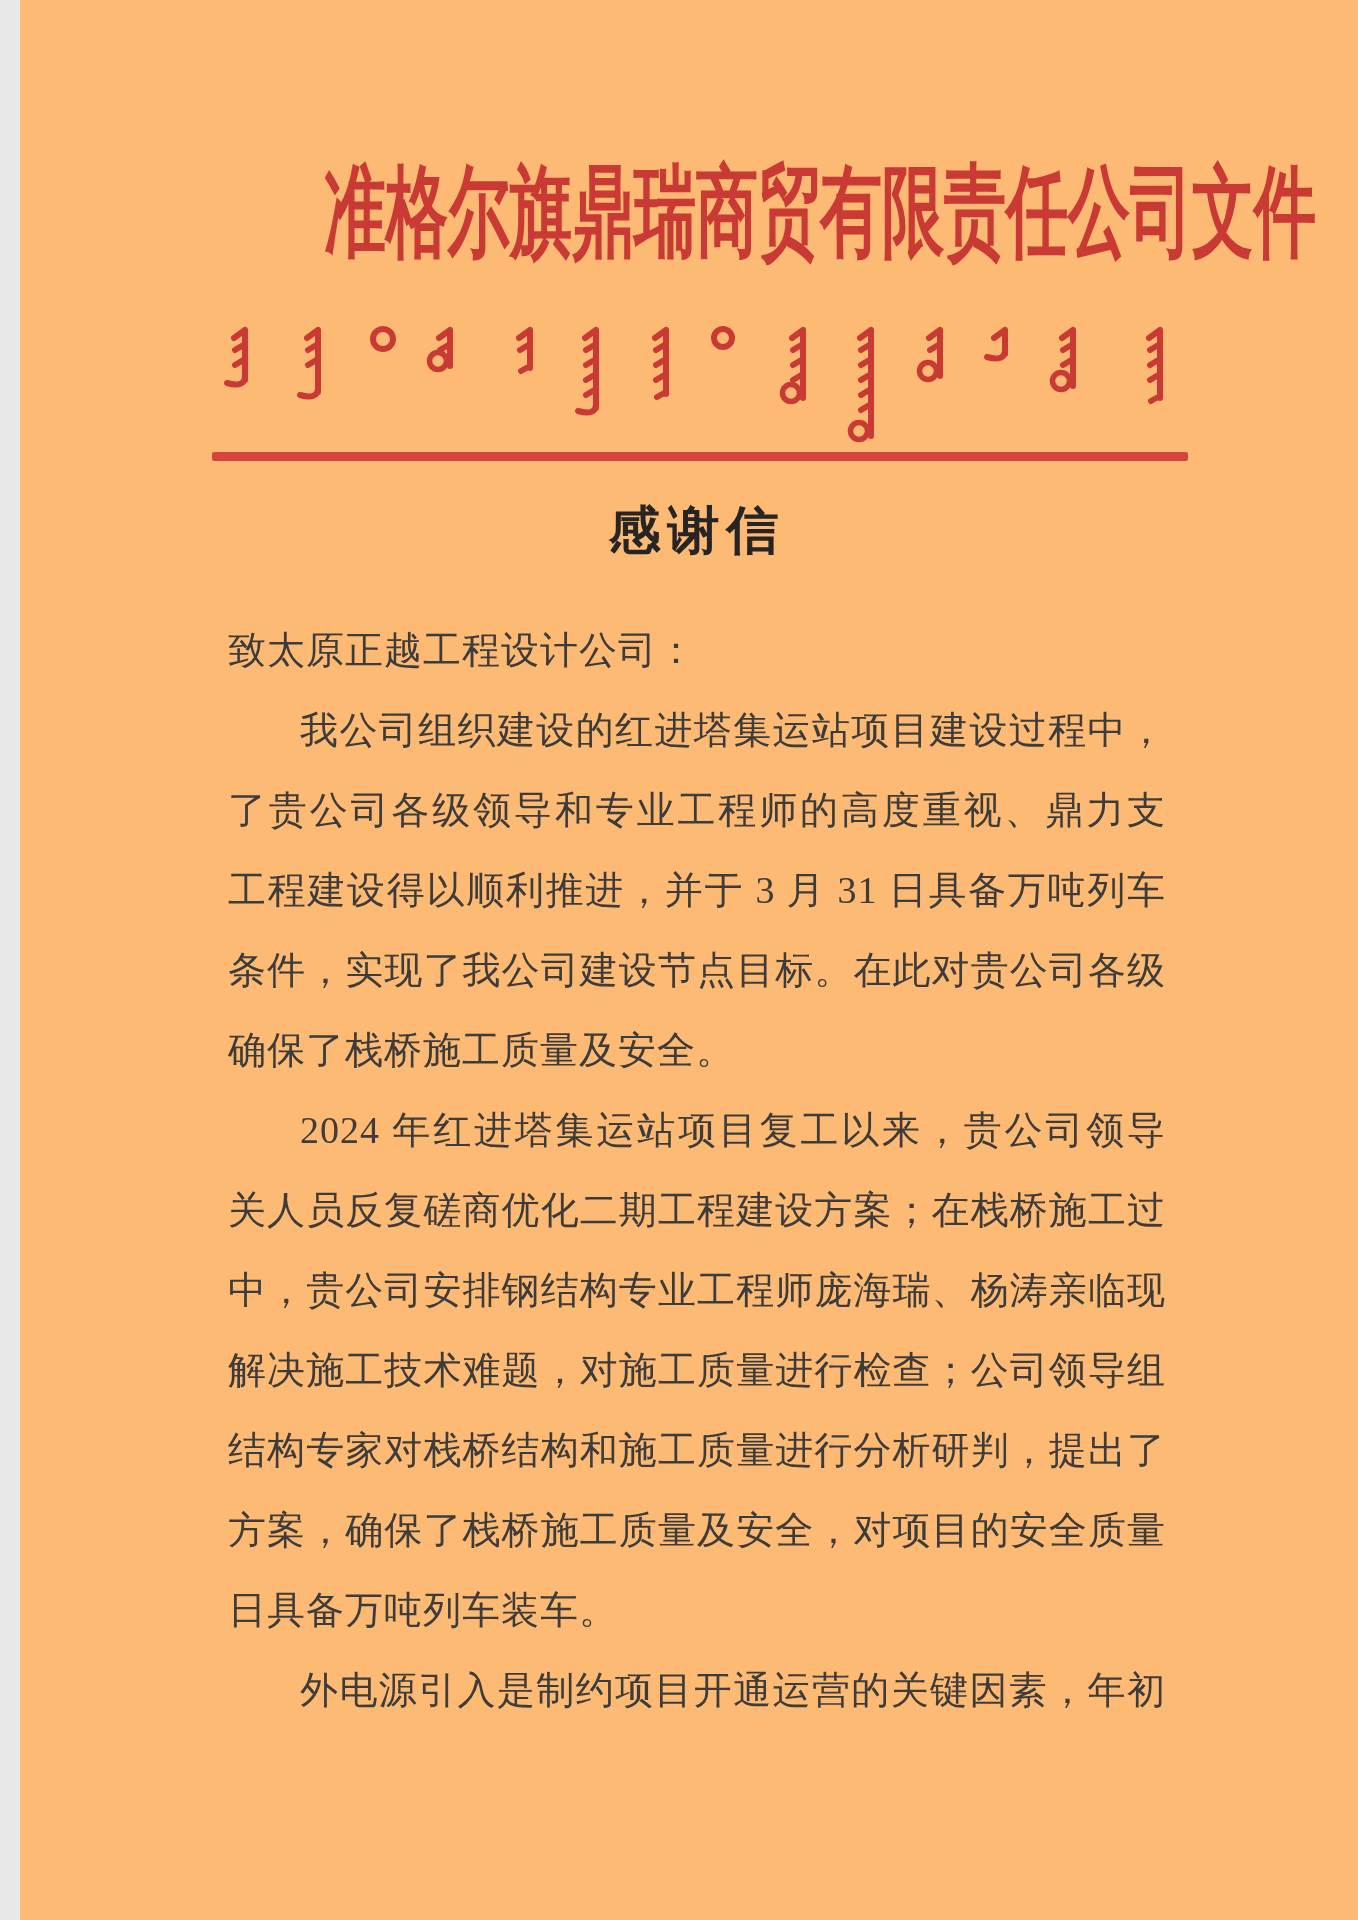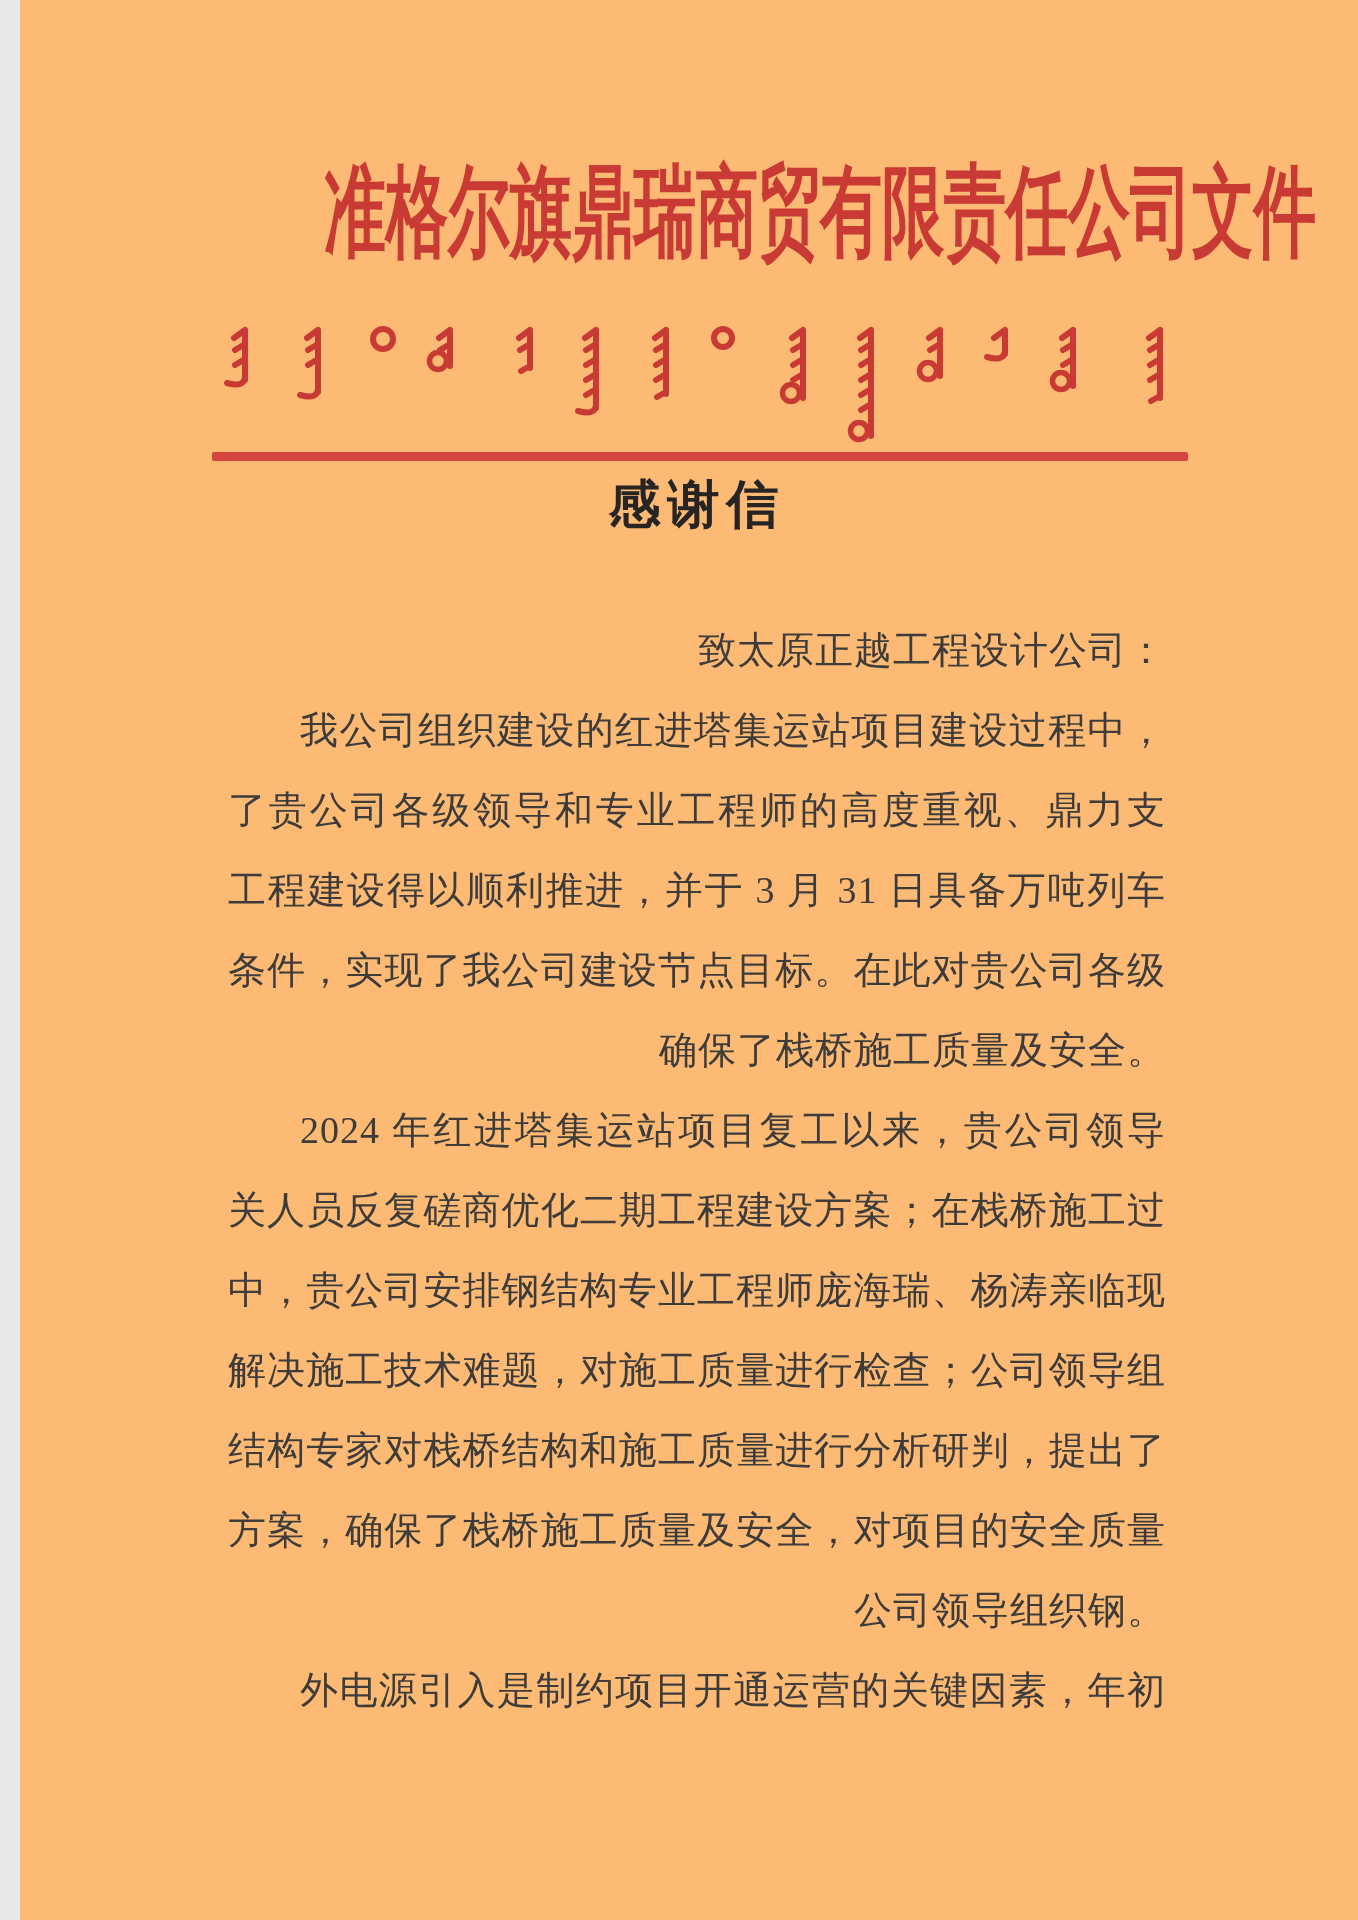--- a/index.html
+++ b/index.html
@@ -29,35 +29,34 @@
     position:absolute;top:326px;left:200px;width:960px;height:122px;
   }
   .mong-col{position:absolute;top:0;display:block;}
   
   .red-divider{
     position:absolute;top:452px;left:192px;width:976px;height:9px;
     border-radius:2px;
   }
   
   .letter-title{
-    position:absolute;top:476px;left:208px;width:938px;
+    position:absolute;top:502px;left:208px;width:938px;
     margin:0;text-align:center;
     font-size:52px;line-height:58px;font-weight:700;
     letter-spacing:7px;
   }
   
   .letter-body{
     position:absolute;top:610px;left:208px;width:938px;
     font-size:38px;font-weight:400;
   }
   .line{
     height:80px;line-height:80px;
     white-space:nowrap;overflow:visible;
     letter-spacing:1px;
-    text-align:right;
   }
   .line.justify{
     white-space:normal;
     text-align:justify;
     text-align-last:justify;
     overflow:hidden;
   }
   .line.indent{text-indent:72px;}
 </style>
 </head>
@@ -129,17 +128,17 @@
       <div class="line justify">了贵公司各级领导和专业工程师的高度重视、鼎力支持，使</div>
       <div class="line justify">工程建设得以顺利推进，并于 3 月 31 日具备万吨列车装车</div>
       <div class="line justify">条件，实现了我公司建设节点目标。在此对贵公司各级领导</div>
       <div class="line">确保了栈桥施工质量及安全。</div>
       <div class="line justify indent">2024 年红进塔集运站项目复工以来，贵公司领导组织相</div>
       <div class="line justify">关人员反复磋商优化二期工程建设方案；在栈桥施工过程</div>
       <div class="line justify">中，贵公司安排钢结构专业工程师庞海瑞、杨涛亲临现场，</div>
       <div class="line justify">解决施工技术难题，对施工质量进行检查；公司领导组织钢</div>
       <div class="line justify">结构专家对栈桥结构和施工质量进行分析研判，提出了解决</div>
       <div class="line justify">方案，确保了栈桥施工质量及安全，对项目的安全质量起到</div>
-      <div class="line">公司领导组织钢。</div>
+      <div class="line">日具备万吨列车装车。</div>
       <div class="line justify indent">外电源引入是制约项目开通运营的关键因素，年初贵公</div>
     </div>
 
 </div>
 
 </body></html>

